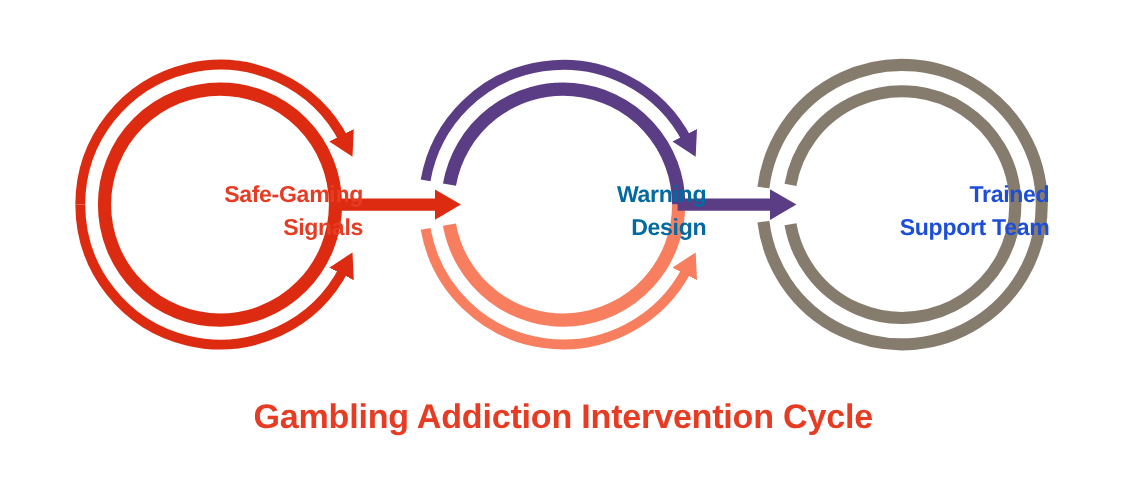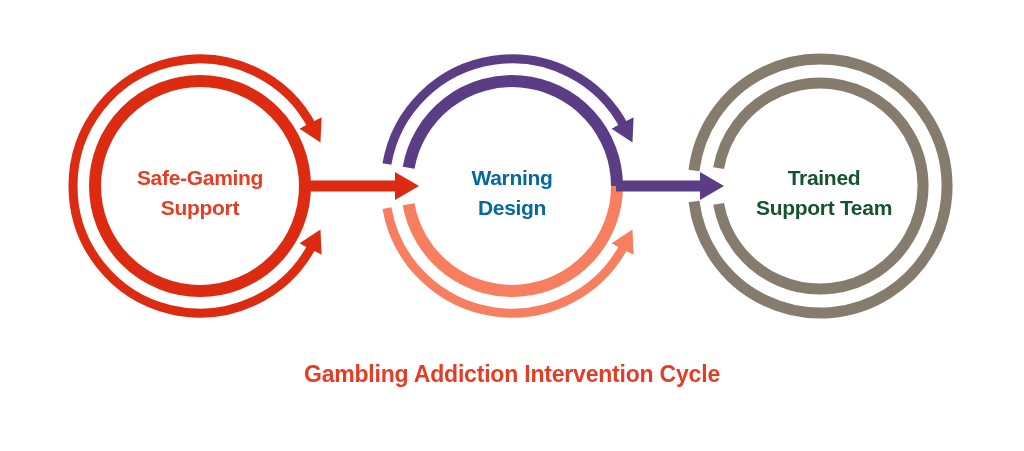--- a/index.html
+++ b/index.html
@@ -17,36 +17,36 @@
   }
   .diagram-svg {
     position: absolute;
     left: 0;
     top: 0;
   }
   .node-label {
     position: absolute;
     top: 163px;
     width: 260px;
-    text-align: center;
+    text-align: right;
     font-size: 21px;
     font-weight: 600;
     line-height: 30px;
     letter-spacing: -0.3px;
   }
   .node-label-1 { left: 70px; }
   .node-label-2 { left: 382px; }
   .node-label-3 { left: 694px; }
   .caption {
     position: absolute;
     left: 0;
     right: 0;
     top: 361px;
     text-align: center;
-    font-size: 23px;
+    font-size: 31px;
     font-weight: 600;
     letter-spacing: -0.2px;
   }
 </style>
 </head>
 <body>
 
 <div class="stage">
 
   <svg class="diagram-svg" width="1024" height="451" viewBox="0 0 1024 451" xmlns="http://www.w3.org/2000/svg">
@@ -86,28 +86,28 @@
     <path d="M 616 186 L 703 186" fill="none" stroke-width="11" marker-end="url(#mk-line-purple)" stroke="#5B3D86"></path>
 
     <g>
       <path d="M 694.0 201.5 A 127 127 0 1 0 694.0 170.5" fill="none" stroke-width="11" stroke="#867C6E"></path>
       <path d="M 718.6 203.9 A 103 103 0 1 0 718.6 168.1" fill="none" stroke-width="11" stroke="#867C6E"></path>
     </g>
   </svg>
 
   <div class="node-label node-label-1" style="color: rgb(231, 60, 36);">
     <div>Safe-Gaming</div>
-    <div>Support</div>
+    <div>Signals</div>
   </div>
 
   <div class="node-label node-label-2" style="color: #0369a1;">
     <div>Warning</div>
     <div>Design</div>
   </div>
 
-  <div class="node-label node-label-3" style="color: #14532d;">
+  <div class="node-label node-label-3" style="color: #1d4ed8;">
     <div>Trained</div>
     <div>Support Team</div>
   </div>
 
   <div class="caption" style="color: rgb(231, 60, 36);">Gambling Addiction Intervention Cycle</div>
 
 </div>
 
 </body></html>

